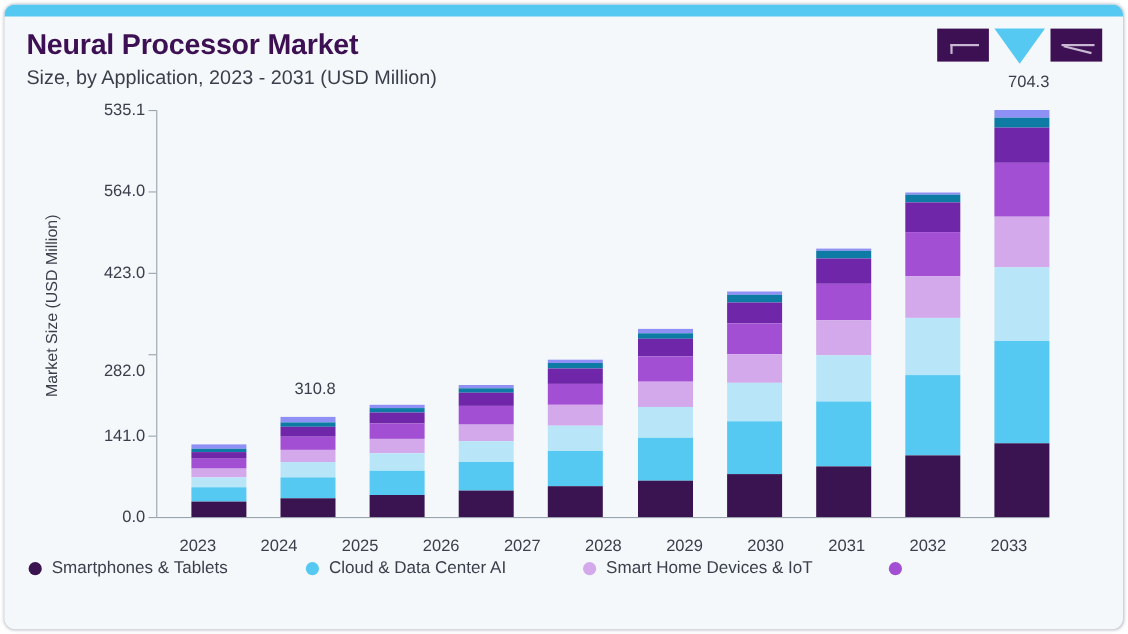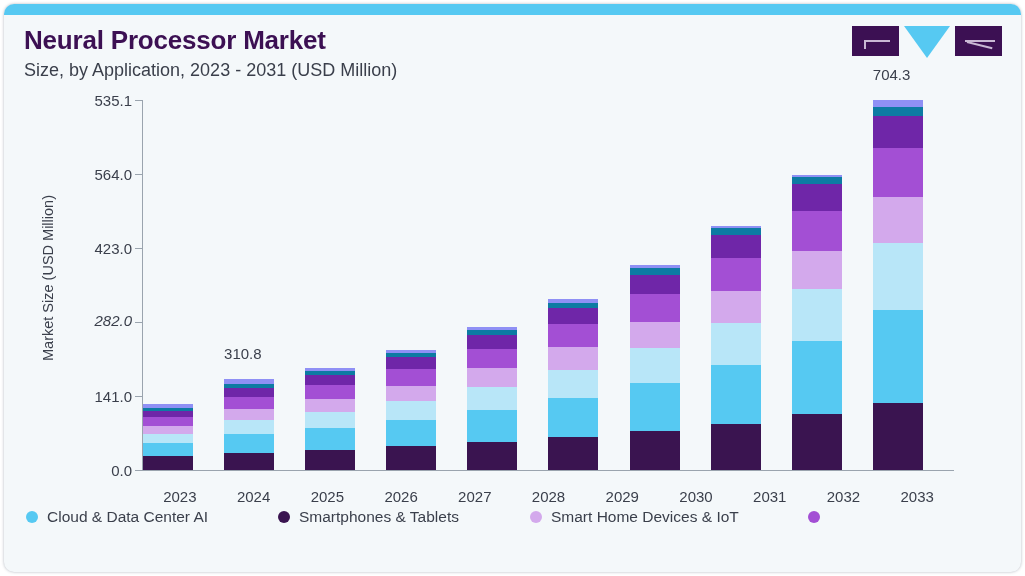--- a/index.html
+++ b/index.html
@@ -192,21 +192,21 @@
     display: flex;
     align-items: flex-end;
   }
   .bar-slot {
     flex: 1 1 0;
     height: 100%;
     position: relative;
     display: flex;
     flex-direction: column;
     justify-content: flex-end;
-    align-items: flex-start;
+    align-items: flex-end;
   }
   .bar-stack {
     width: 50px;
     display: flex;
     flex-direction: column-reverse;
   }
   .seg { width: 100%; }
   .bar-value {
     position: absolute;
     font-size: 15px;
@@ -276,21 +276,21 @@
     </div>
   </div>
 
   <div class="plot-wrap">
     <div class="y-axis-title">Market Size (USD Million)</div>
     <div class="y-labels" id="y-labels">
         <div class="y-label" style="top: 370px;">0.0</div>
         <div class="y-tick" style="top: 370px;"></div>
         <div class="y-label" style="top: 296px;">141.0</div>
         <div class="y-tick" style="top: 296px;"></div>
-        <div class="y-label" style="top: 220px; font-style: italic;">282.0</div>
+        <div class="y-label" style="top: 237px;">282.0</div>
         <div class="y-tick" style="top: 222px;"></div>
         <div class="y-label" style="top: 148px;">423.0</div>
         <div class="y-tick" style="top: 148px;"></div>
         <div class="y-label" style="top: 74px;">564.0</div>
         <div class="y-tick" style="top: 74px;"></div>
         <div class="y-label" style="top: 0px;">535.1</div>
         <div class="y-tick" style="top: 0px;"></div>
       </div>
     <div class="axis-line-y"></div>
     <div class="axis-line-x"></div>
@@ -428,26 +428,26 @@
         <div class="x-label">2029</div>
         <div class="x-label">2030</div>
         <div class="x-label">2031</div>
         <div class="x-label">2032</div>
         <div class="x-label">2033</div>
       </div>
   </div>
 
   <div class="legend" id="legend">
       <div class="legend-item">
+        <span class="legend-dot" style="background: rgb(58, 20, 80);"></span>
+        <span>Smartphones &amp; Tablets</span>
+      </div>
+      <div class="legend-item">
         <span class="legend-dot" style="background: rgb(86, 201, 242);"></span>
         <span>Cloud &amp; Data Center AI</span>
-      </div>
-      <div class="legend-item">
-        <span class="legend-dot" style="background: rgb(58, 20, 80);"></span>
-        <span>Smartphones &amp; Tablets</span>
       </div>
       <div class="legend-item">
         <span class="legend-dot" style="background: rgb(211, 169, 236);"></span>
         <span>Smart Home Devices &amp; IoT</span>
       </div>
       <div class="legend-item">
         <span class="legend-dot" style="background: rgb(163, 79, 212);"></span>
       </div>
     </div>
 </div>

